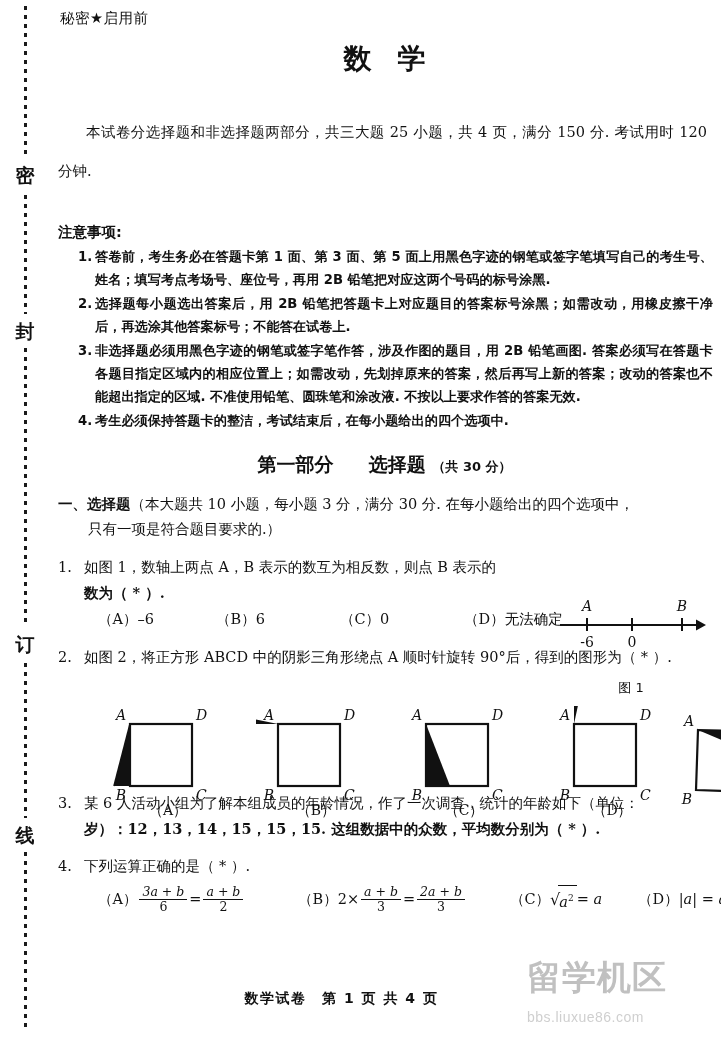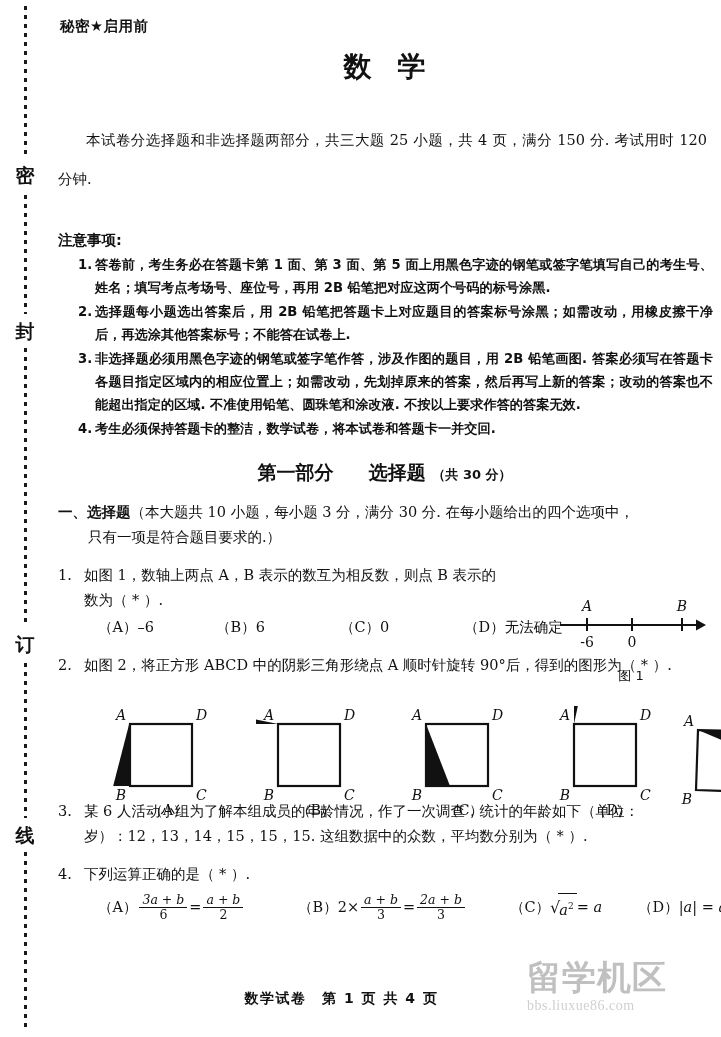--- a/index.html
+++ b/index.html
@@ -66,24 +66,24 @@
     position: absolute;
     left: 52px;
     top: 0;
     width: 669px;
     height: 1037px;
     padding: 0 8px 0 4px;
   }
 
   .secret-line {
     font-family: "DejaVu Sans", "Liberation Sans", sans-serif;
-    font-weight: bold;
+    font-weight: normal;
     font-size: 14.5px;
     letter-spacing: 0.5px;
-    padding-top: 17px;
+    padding-top: 9px;
     padding-left: 4px;
   }
 
   .title-main {
     text-align: center;
     font-family: "DejaVu Sans", "Liberation Sans", sans-serif;
     font-weight: bold;
     font-size: 25px;
     letter-spacing: 1px;
     margin-top: 24px;
@@ -162,21 +162,21 @@
   .q {
     display: flex;
     margin-top: 13px;
     padding-left: 2px;
     font-size: 14.5px;
     line-height: 25px;
   }
   .q-num { width: 26px; flex: 0 0 26px; }
   .q-body { flex: 1; }
   .q-stem { text-align: justify; }
-  .q-stem .cont { display: block; }
+  .q-stem .cont { display: block; font-weight: bold; }
 
   .opts {
     display: flex;
     margin-top: 2px;
   }
   .opt { white-space: nowrap; }
 
   .q1-opts .opt:nth-child(1) { width: 132px; padding-left: 14px; }
   .q1-opts .opt:nth-child(2) { width: 124px; }
   .q1-opts .opt:nth-child(3) { width: 124px; }
@@ -216,21 +216,21 @@
   .fig1-wrap {
     position: absolute;
     right: 10px;
     top: 597px;
     width: 160px;
     text-align: center;
   }
   .fig-caption {
     font-family: "DejaVu Sans", "Liberation Sans", sans-serif;
     font-size: 13px;
-    margin-top: 12px;
+    margin-top: 24px;
   }
 
   
   .fig2-row {
     position: absolute;
     left: 56px;
     top: 706px;
     width: 660px;
     height: 112px;
   }
@@ -276,25 +276,25 @@
   .wm-text {
     font-family: "DejaVu Sans", "Liberation Sans", sans-serif;
     font-weight: bold;
     font-size: 34px;
     letter-spacing: 1px;
     color: #8e8e8e;
     line-height: 40px;
     white-space: nowrap;
   }
   .wm-url {
-    font-family: Liberation Serif, serif;
+    font-family: Liberation Sans, sans-serif;
     font-size: 14px;
     color: #a8a8a8;
     letter-spacing: 0.5px;
-    margin-top: 1px;
+    margin-top: 12px;
   }
 </style>
 </head>
 <body>
 
 <div class="page">
 
   <div class="seal-margin">
     <div class="seal-dots"></div>
     <div class="seal-char c0">密</div>
@@ -321,21 +321,21 @@
       <div class="notice-item">
         <span class="notice-num">2.</span>
         <span class="notice-text">选择题每小题选出答案后，用 2B 铅笔把答题卡上对应题目的答案标号涂黑；如需改动，用橡皮擦干净后，再选涂其他答案标号；不能答在试卷上.</span>
       </div>
       <div class="notice-item">
         <span class="notice-num">3.</span>
         <span class="notice-text">非选择题必须用黑色字迹的钢笔或签字笔作答，涉及作图的题目，用 2B 铅笔画图. 答案必须写在答题卡各题目指定区域内的相应位置上；如需改动，先划掉原来的答案，然后再写上新的答案；改动的答案也不能超出指定的区域. 不准使用铅笔、圆珠笔和涂改液. 不按以上要求作答的答案无效.</span>
       </div>
       <div class="notice-item">
         <span class="notice-num">4.</span>
-        <span class="notice-text">考生必须保持答题卡的整洁，数学试卷，将本试卷和答题卡一并交回.</span>
+        <span class="notice-text">考生必须保持答题卡的整洁，考试结束后，在每小题给出的四个选项中.</span>
       </div>
     </div>
 
     <div class="part-head">
       <span>第一部分</span>
       <span class="gap"></span>
       <span>选择题</span>
       <span class="small">（共 30 分）</span>
     </div>
 

